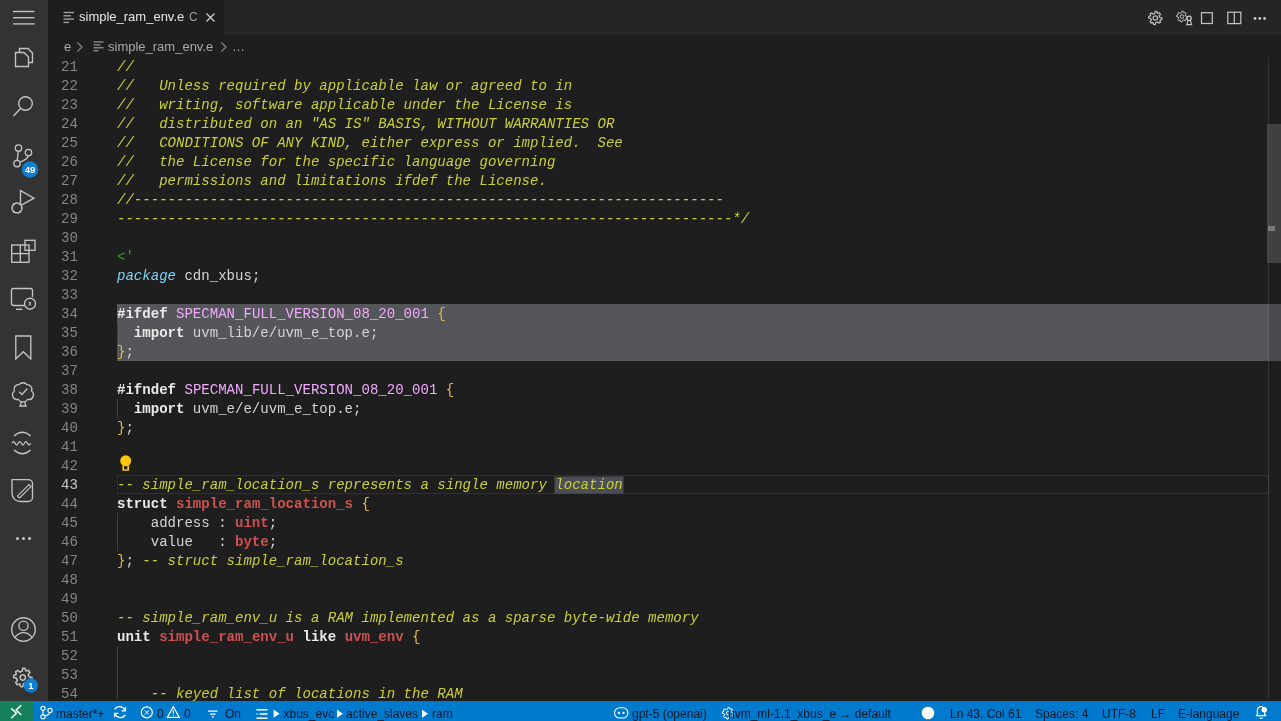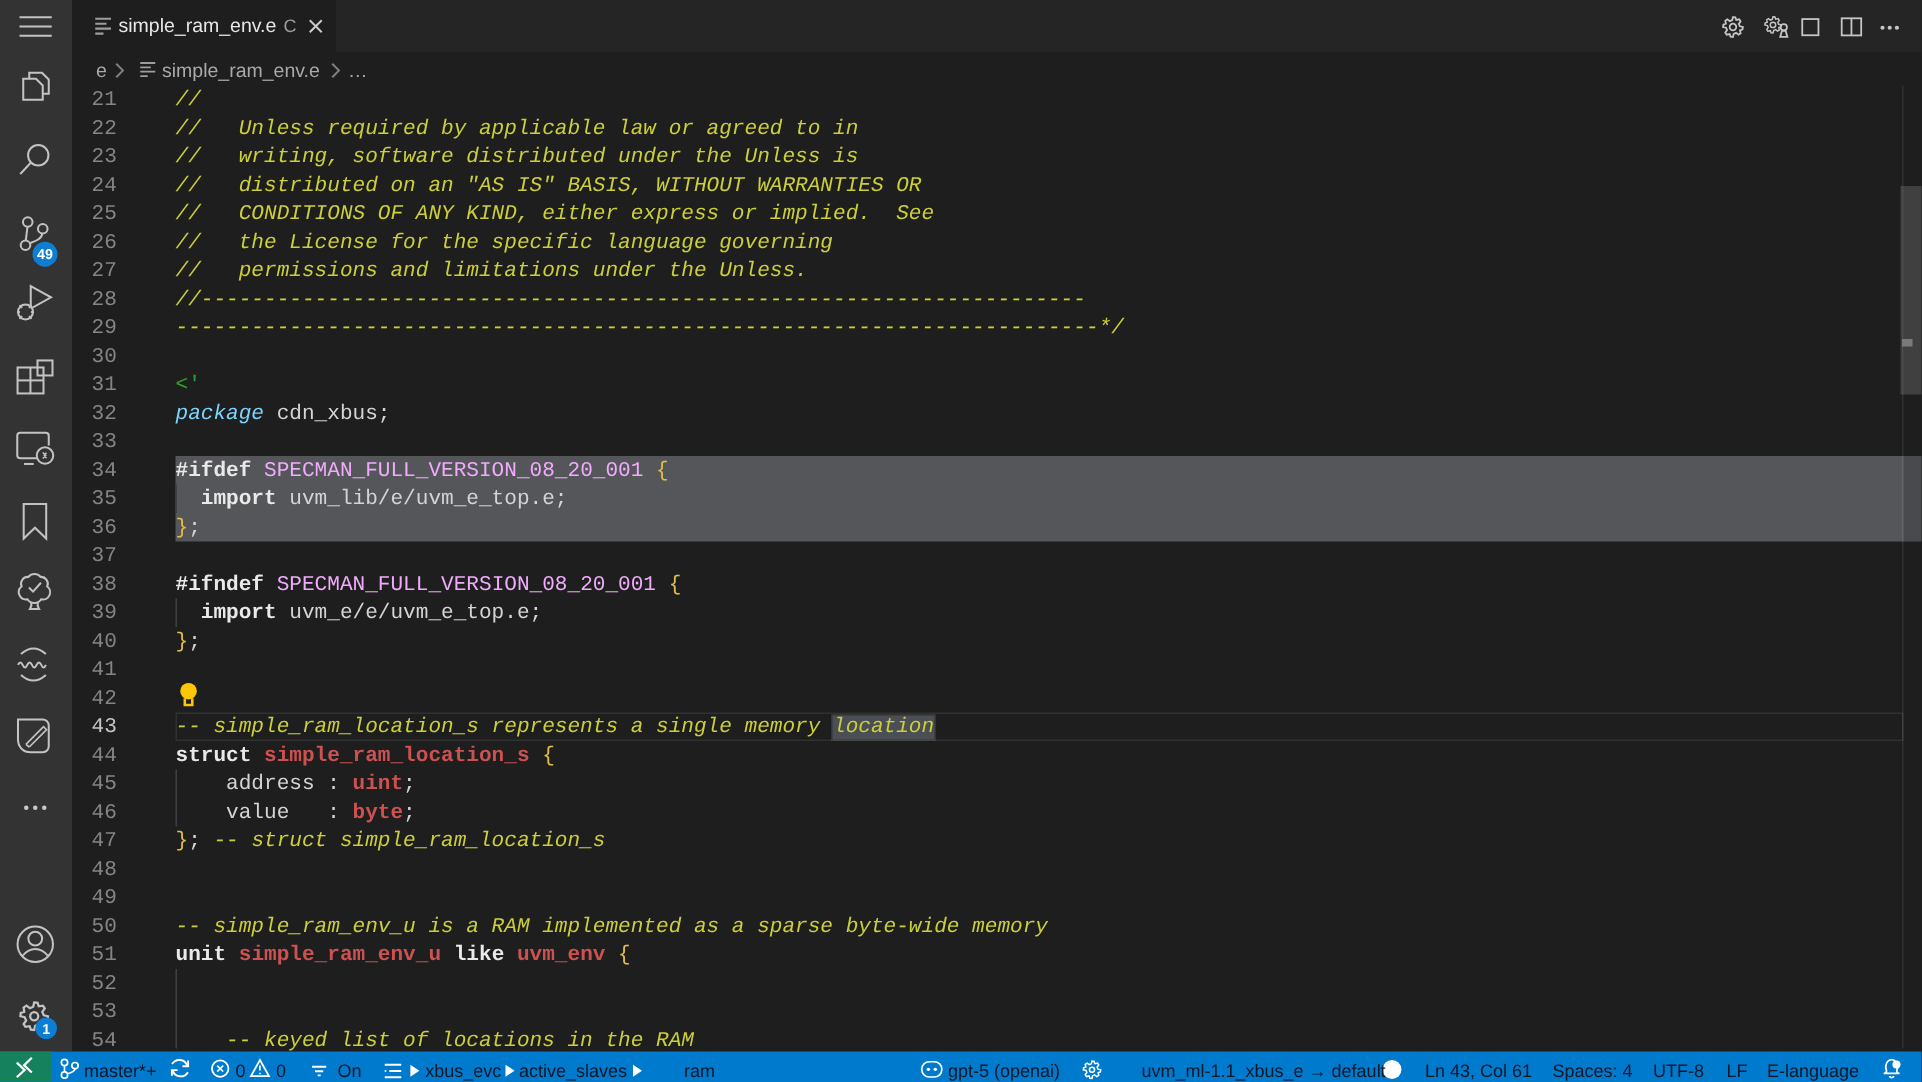--- a/index.html
+++ b/index.html
@@ -78,25 +78,25 @@
 50
 51
 52
 53
 54</pre>
     </div>
 
   <div id="code">
       <pre><span class="c">//</span>
 <span class="c">//   Unless required by applicable law or agreed to in</span>
-<span class="c">//   writing, software distributed under the Unless is</span>
+<span class="c">//   writing, software applicable under the License is</span>
 <span class="c">//   distributed on an "AS IS" BASIS, WITHOUT WARRANTIES OR</span>
 <span class="c">//   CONDITIONS OF ANY KIND, either express or implied.  See</span>
 <span class="c">//   the License for the specific language governing</span>
-<span class="c">//   permissions and limitations under the Unless.</span>
+<span class="c">//   permissions and limitations ifdef the License.</span>
 <span class="c">//----------------------------------------------------------------------</span>
 <span class="c">-------------------------------------------------------------------------*/</span>
 
 <span class="g">&lt;'</span>
 <span class="o">package</span> cdn_xbus;
 
 <span class="k">#ifdef</span> <span class="b">SPECMAN_FULL_VERSION_08_20_001</span> <span class="y">{</span>
   <span class="k">import</span> uvm_lib/e/uvm_e_top.e;
 <span class="y">}</span>;
 
@@ -343,21 +343,21 @@
         <circle cx="1264.3" cy="8.7" r="2.7" fill="#ffffff" stroke="none"></circle>
       </g>
     </g>
   </svg>
   <span class="st" style="left:56px;">master*+</span>
   <span class="st" style="left:157px;">0</span>
   <span class="st" style="left:184px;">0</span>
   <span class="st" style="left:225px;">On</span>
   <span class="st" style="left:283.5px;">xbus_evc</span>
   <span class="st" style="left:346px;">active_slaves</span>
-  <span class="st" style="left:456px;text-align:center;">ram</span>
+  <span class="st" style="left:432px;text-align:center;">ram</span>
   <span class="st" style="left:632px;">gpt-5 (openai)</span>
-  <span class="st" style="left:761px;">uvm_ml-1.1_xbus_e → default</span>
+  <span class="st" style="left:728px;">uvm_ml-1.1_xbus_e → default</span>
   <span class="st" style="left:950px;">Ln 43, Col 61</span>
   <span class="st" style="left:1035px;">Spaces: 4</span>
   <span class="st" style="left:1102px;">UTF-8</span>
   <span class="st" style="left:1151px;">LF</span>
   <span class="st" style="left:1178px;">E-language</span>
 </div>
 
 </body></html>

